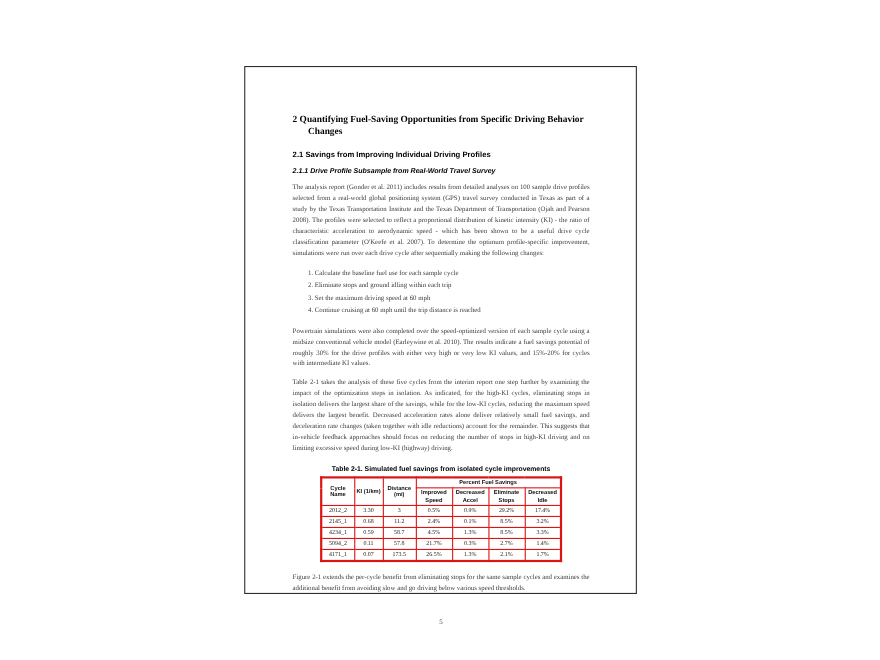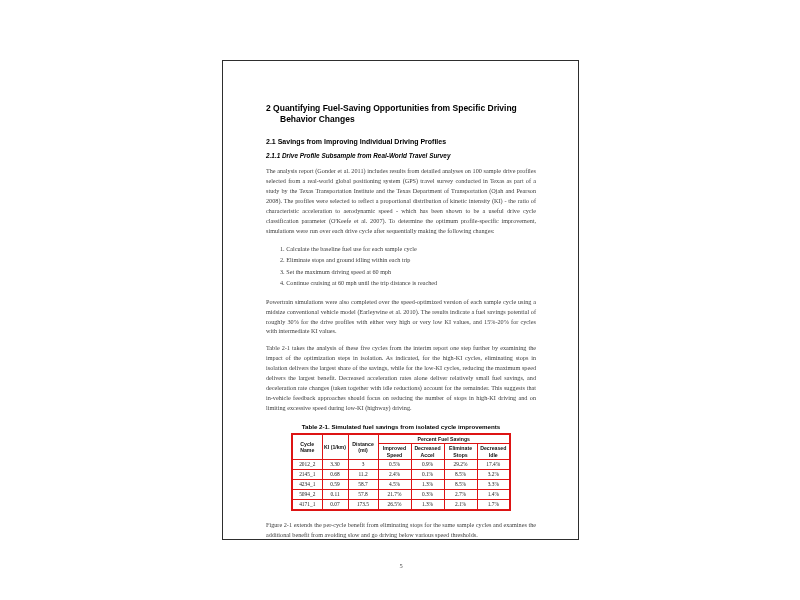--- a/index.html
+++ b/index.html
@@ -31,20 +31,21 @@
     box-sizing: border-box;
   }
   .h2 {
     font-size: 8.5px;
     font-weight: bold;
     color: #000000;
     line-height: 1.35;
     padding-left: 14px;
     text-indent: -14px;
     margin: 0 0 11px 0;
+    font-family: Liberation Serif, serif;
   }
   .h21 {
     font-size: 7px;
     font-weight: bold;
     color: #000000;
     line-height: 1.3;
     padding-left: 16px;
     text-indent: -16px;
     margin: 0 0 6px 0;
   }

